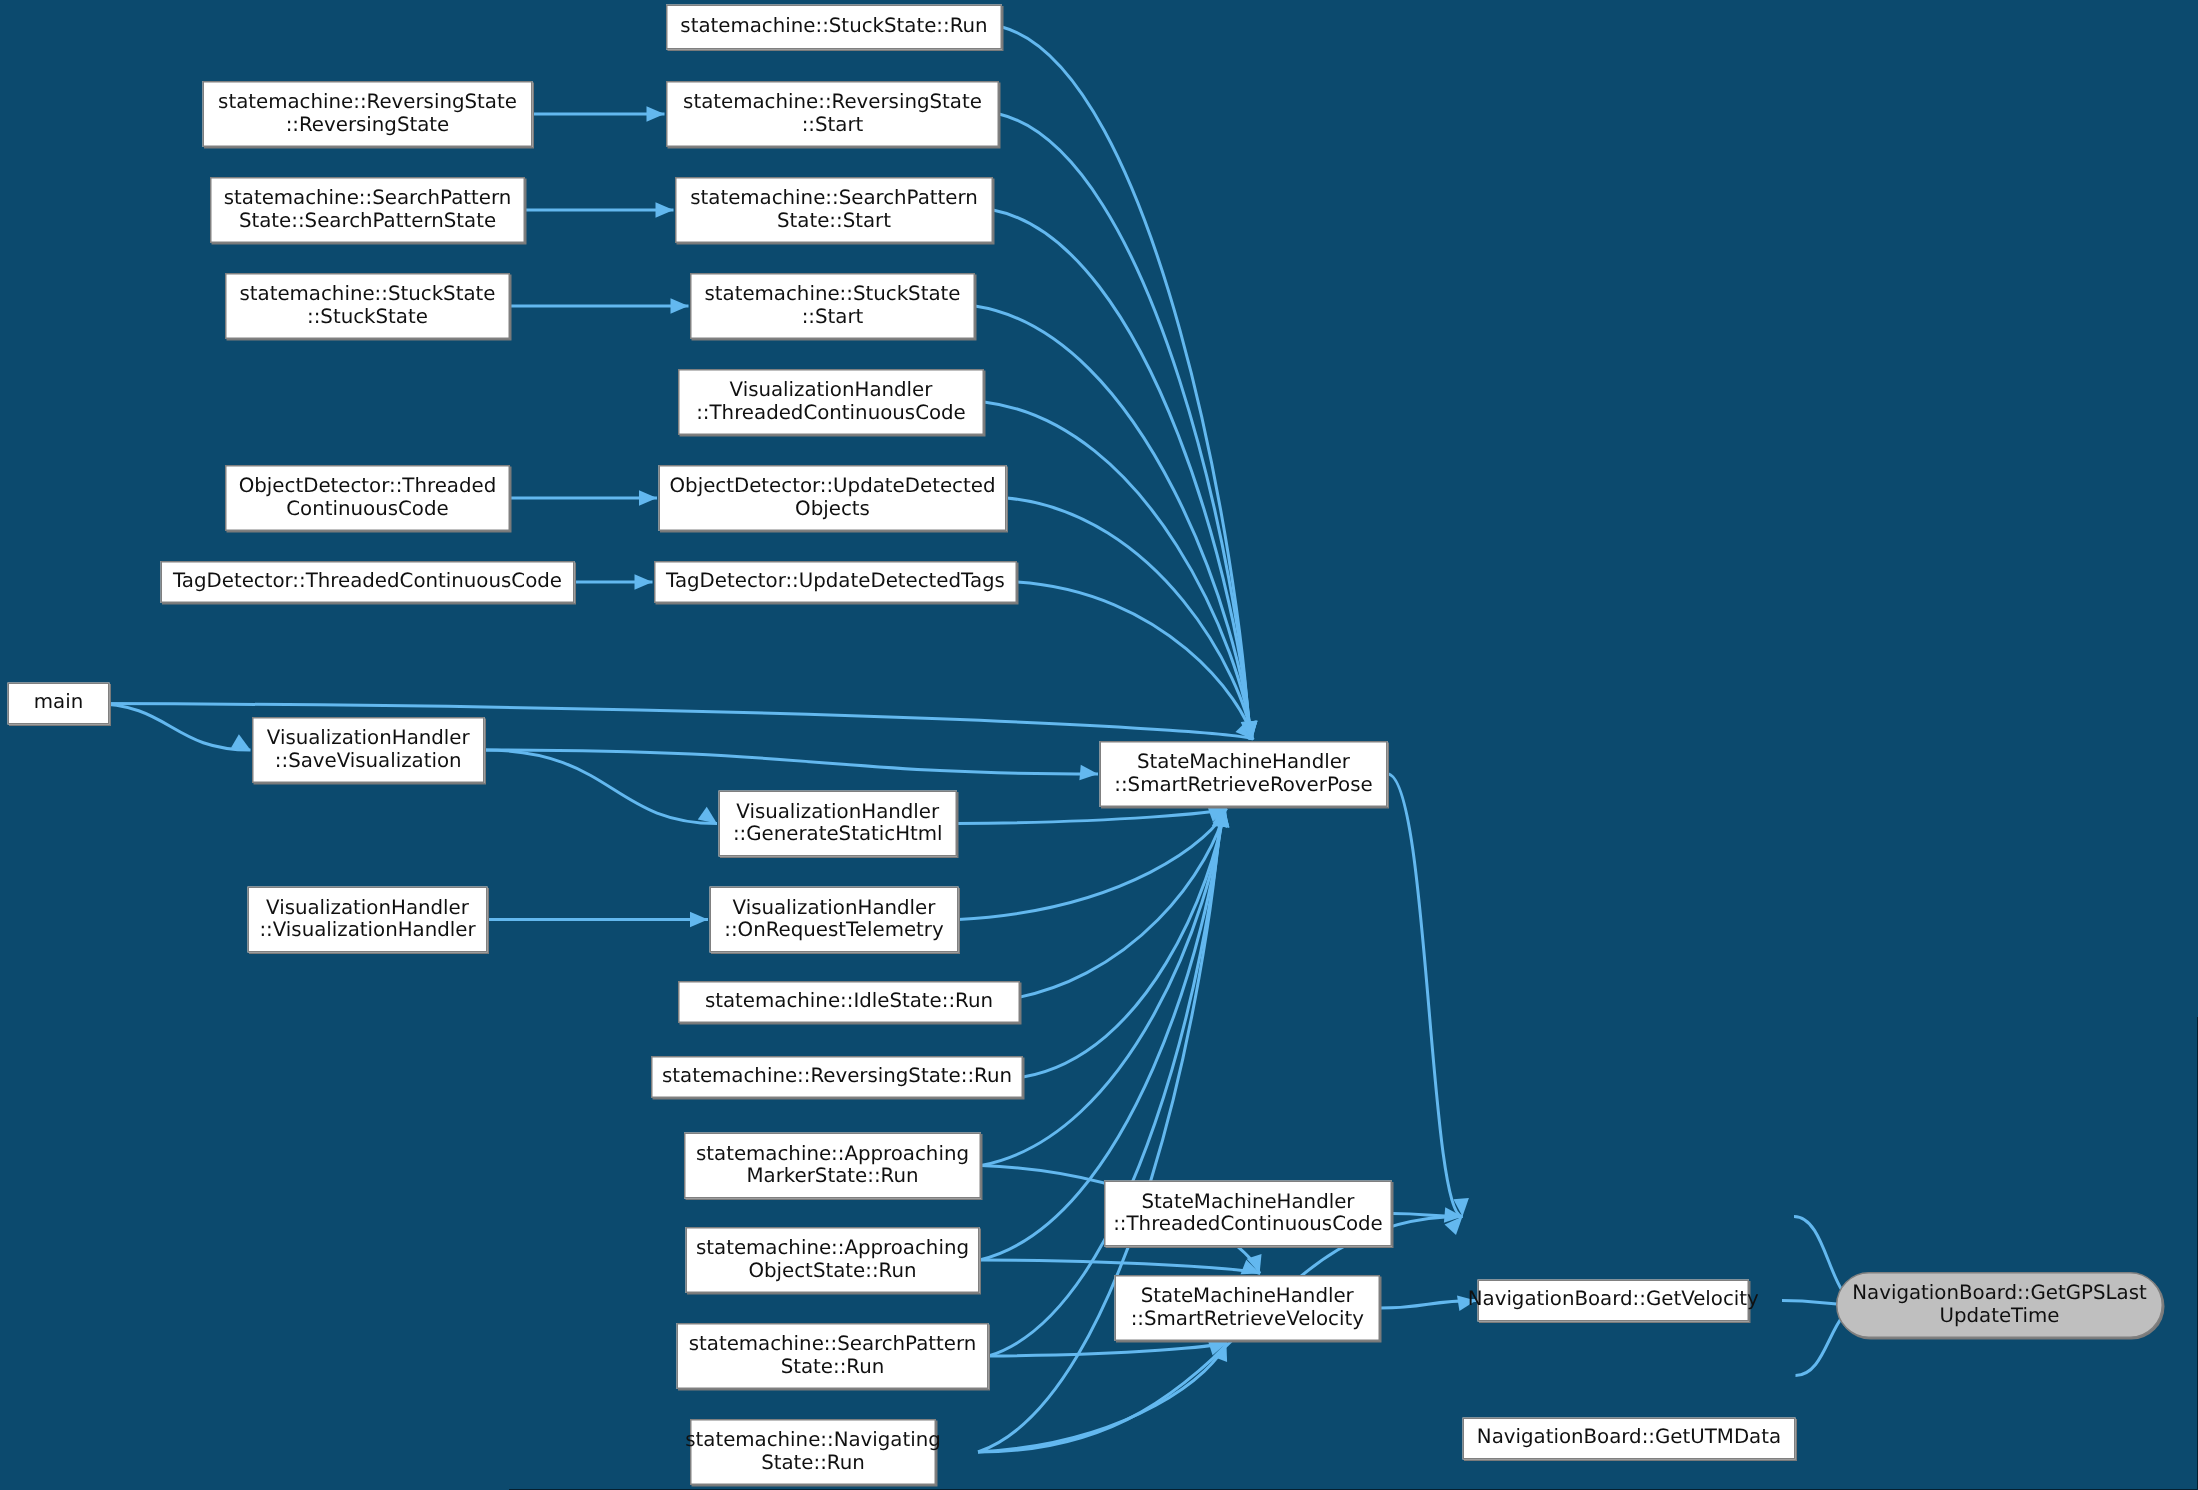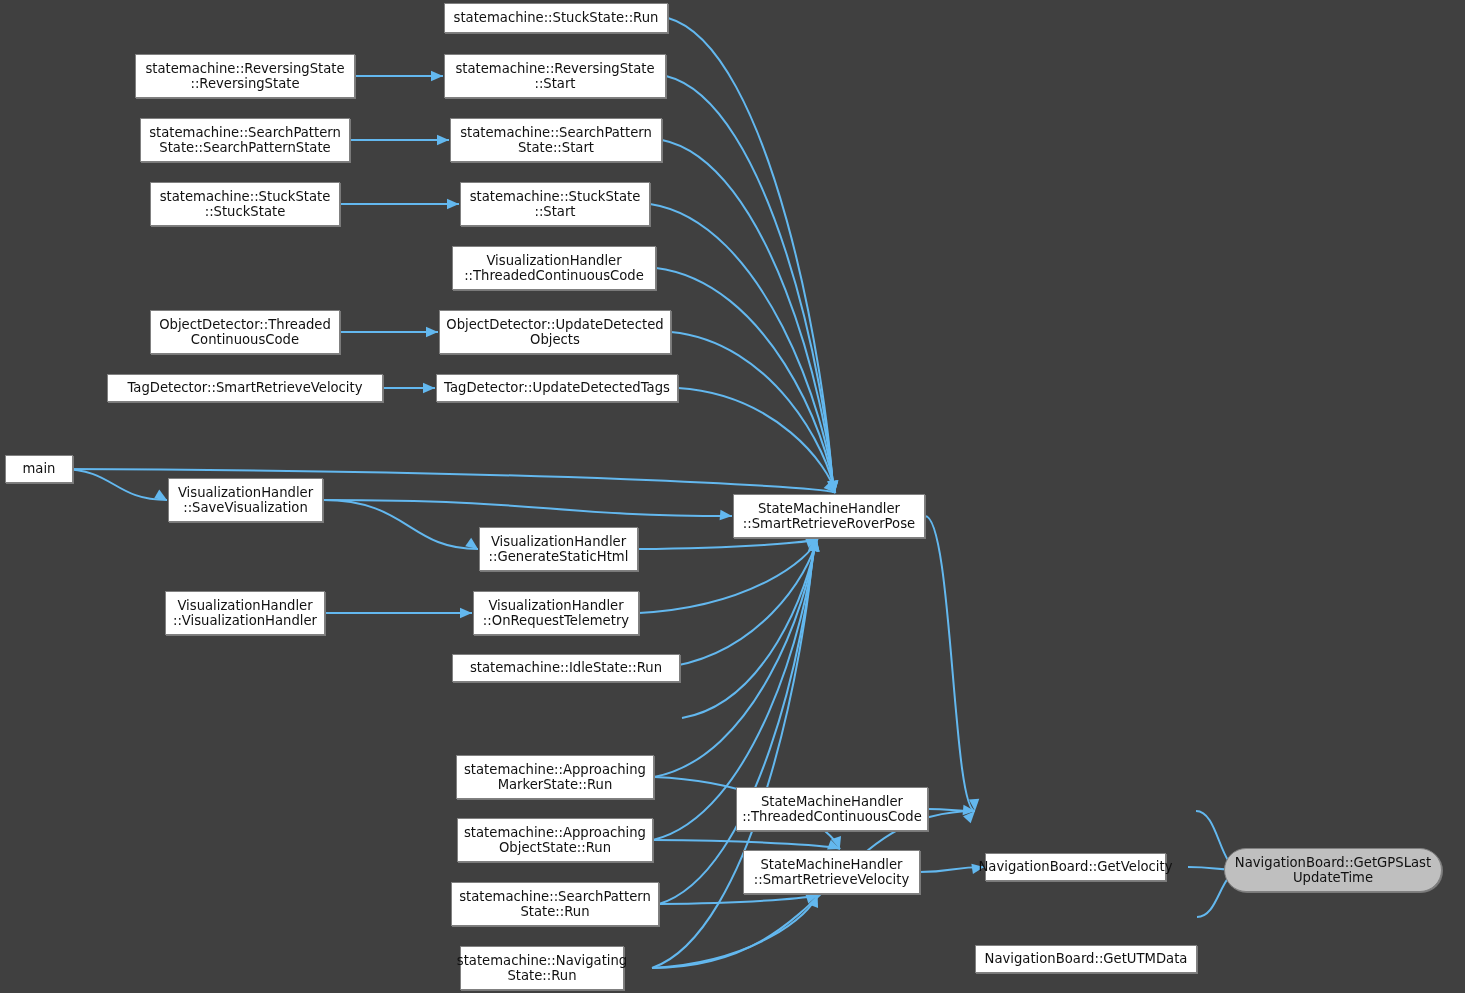--- a/index.html
+++ b/index.html
@@ -1,17 +1,17 @@
 <!DOCTYPE html>
 <html><head>
 <meta charset="utf-8">
 <title>Call Graph</title>
 <style>
   html,body{margin:0;padding:0;background:#000;}
-  #canvas{position:relative;width:1465px;height:993px;background:#404040;overflow:hidden;
+  #canvas{position:relative;width:1465px;height:993px;background:#0c4a6e;overflow:hidden;
           font-family:"DejaVu Sans","Liberation Sans",sans-serif;}
   #edges{position:absolute;left:0;top:0;width:1465px;height:993px;}
   .node{position:absolute;box-sizing:border-box;background:#ffffff;border:1px solid #808080;
         display:flex;align-items:center;justify-content:center;text-align:center;
         color:#101010;font-size:13.2px;line-height:15.4px;letter-spacing:0px;
         box-shadow:1px 1px 0 0 #7a7a7a;}
   .node.hl{background:#bfbfbf;}
   .node span{display:block;padding:0 4px;white-space:pre-line;}
 </style>
 </head>
@@ -125,21 +125,21 @@
     </div>
     <div class="node" style="left: 439px; top: 310px; width: 232px; height: 44px;">
       <span>ObjectDetector::UpdateDetected
 Objects</span>
     </div>
     <div class="node" style="left: 150px; top: 310px; width: 190px; height: 44px;">
       <span>ObjectDetector::Threaded
 ContinuousCode</span>
     </div>
     <div class="node" style="left: 107px; top: 374px; width: 276px; height: 28px;">
-      <span>TagDetector::SmartRetrieveVelocity</span>
+      <span>TagDetector::ThreadedContinuousCode</span>
     </div>
     <div class="node" style="left: 436px; top: 374px; width: 242px; height: 28px;">
       <span>TagDetector::UpdateDetectedTags</span>
     </div>
     <div class="node" style="left: 5px; top: 455px; width: 68px; height: 28px;">
       <span>main</span>
     </div>
     <div class="node" style="left: 168px; top: 478px; width: 155px; height: 44px;">
       <span>VisualizationHandler
 ::SaveVisualization</span>
@@ -156,20 +156,23 @@
       <span>VisualizationHandler
 ::VisualizationHandler</span>
     </div>
     <div class="node" style="left: 473px; top: 591px; width: 166px; height: 44px;">
       <span>VisualizationHandler
 ::OnRequestTelemetry</span>
     </div>
     <div class="node" style="left: 452px; top: 654px; width: 228px; height: 28px;">
       <span>statemachine::IdleState::Run</span>
     </div>
+    <div class="node" style="left: 434px; top: 704px; width: 248px; height: 28px;">
+      <span>statemachine::ReversingState::Run</span>
+    </div>
     <div class="node" style="left: 456px; top: 755px; width: 198px; height: 44px;">
       <span>statemachine::Approaching
 MarkerState::Run</span>
     </div>
     <div class="node" style="left: 736px; top: 787px; width: 192px; height: 44px;">
       <span>StateMachineHandler
 ::ThreadedContinuousCode</span>
     </div>
     <div class="node" style="left: 457px; top: 818px; width: 196px; height: 44px;">
       <span>statemachine::Approaching

